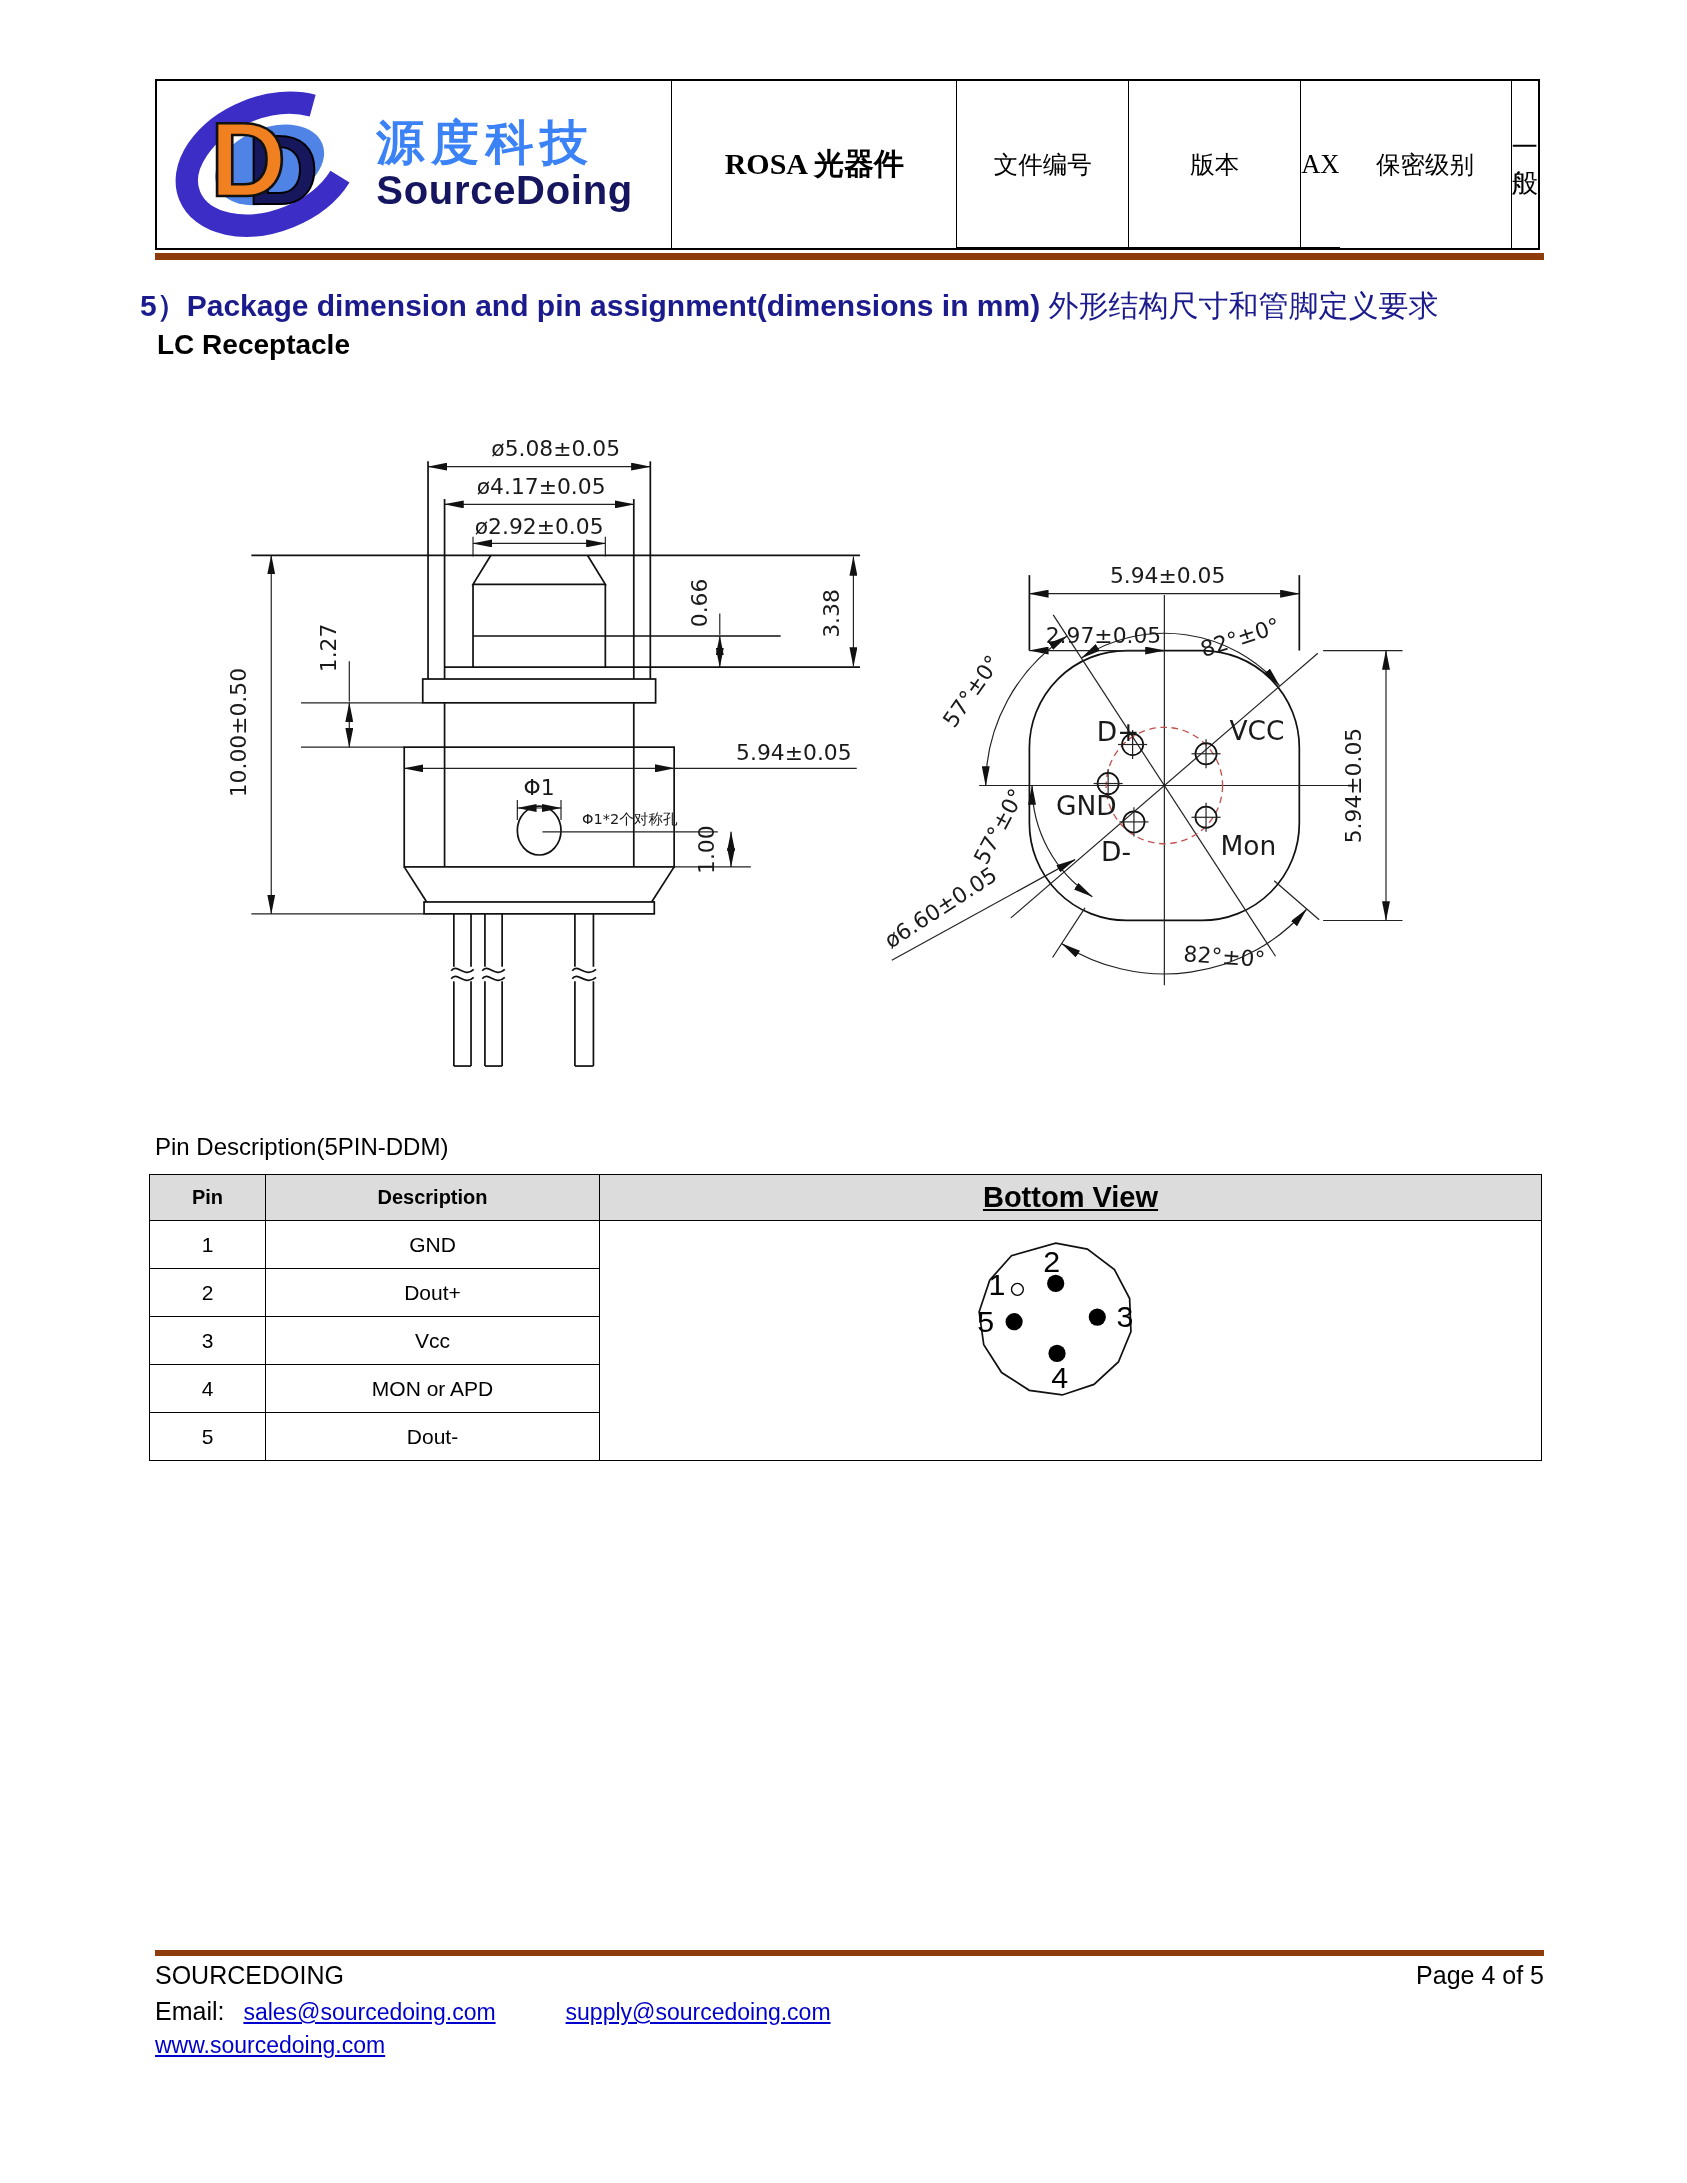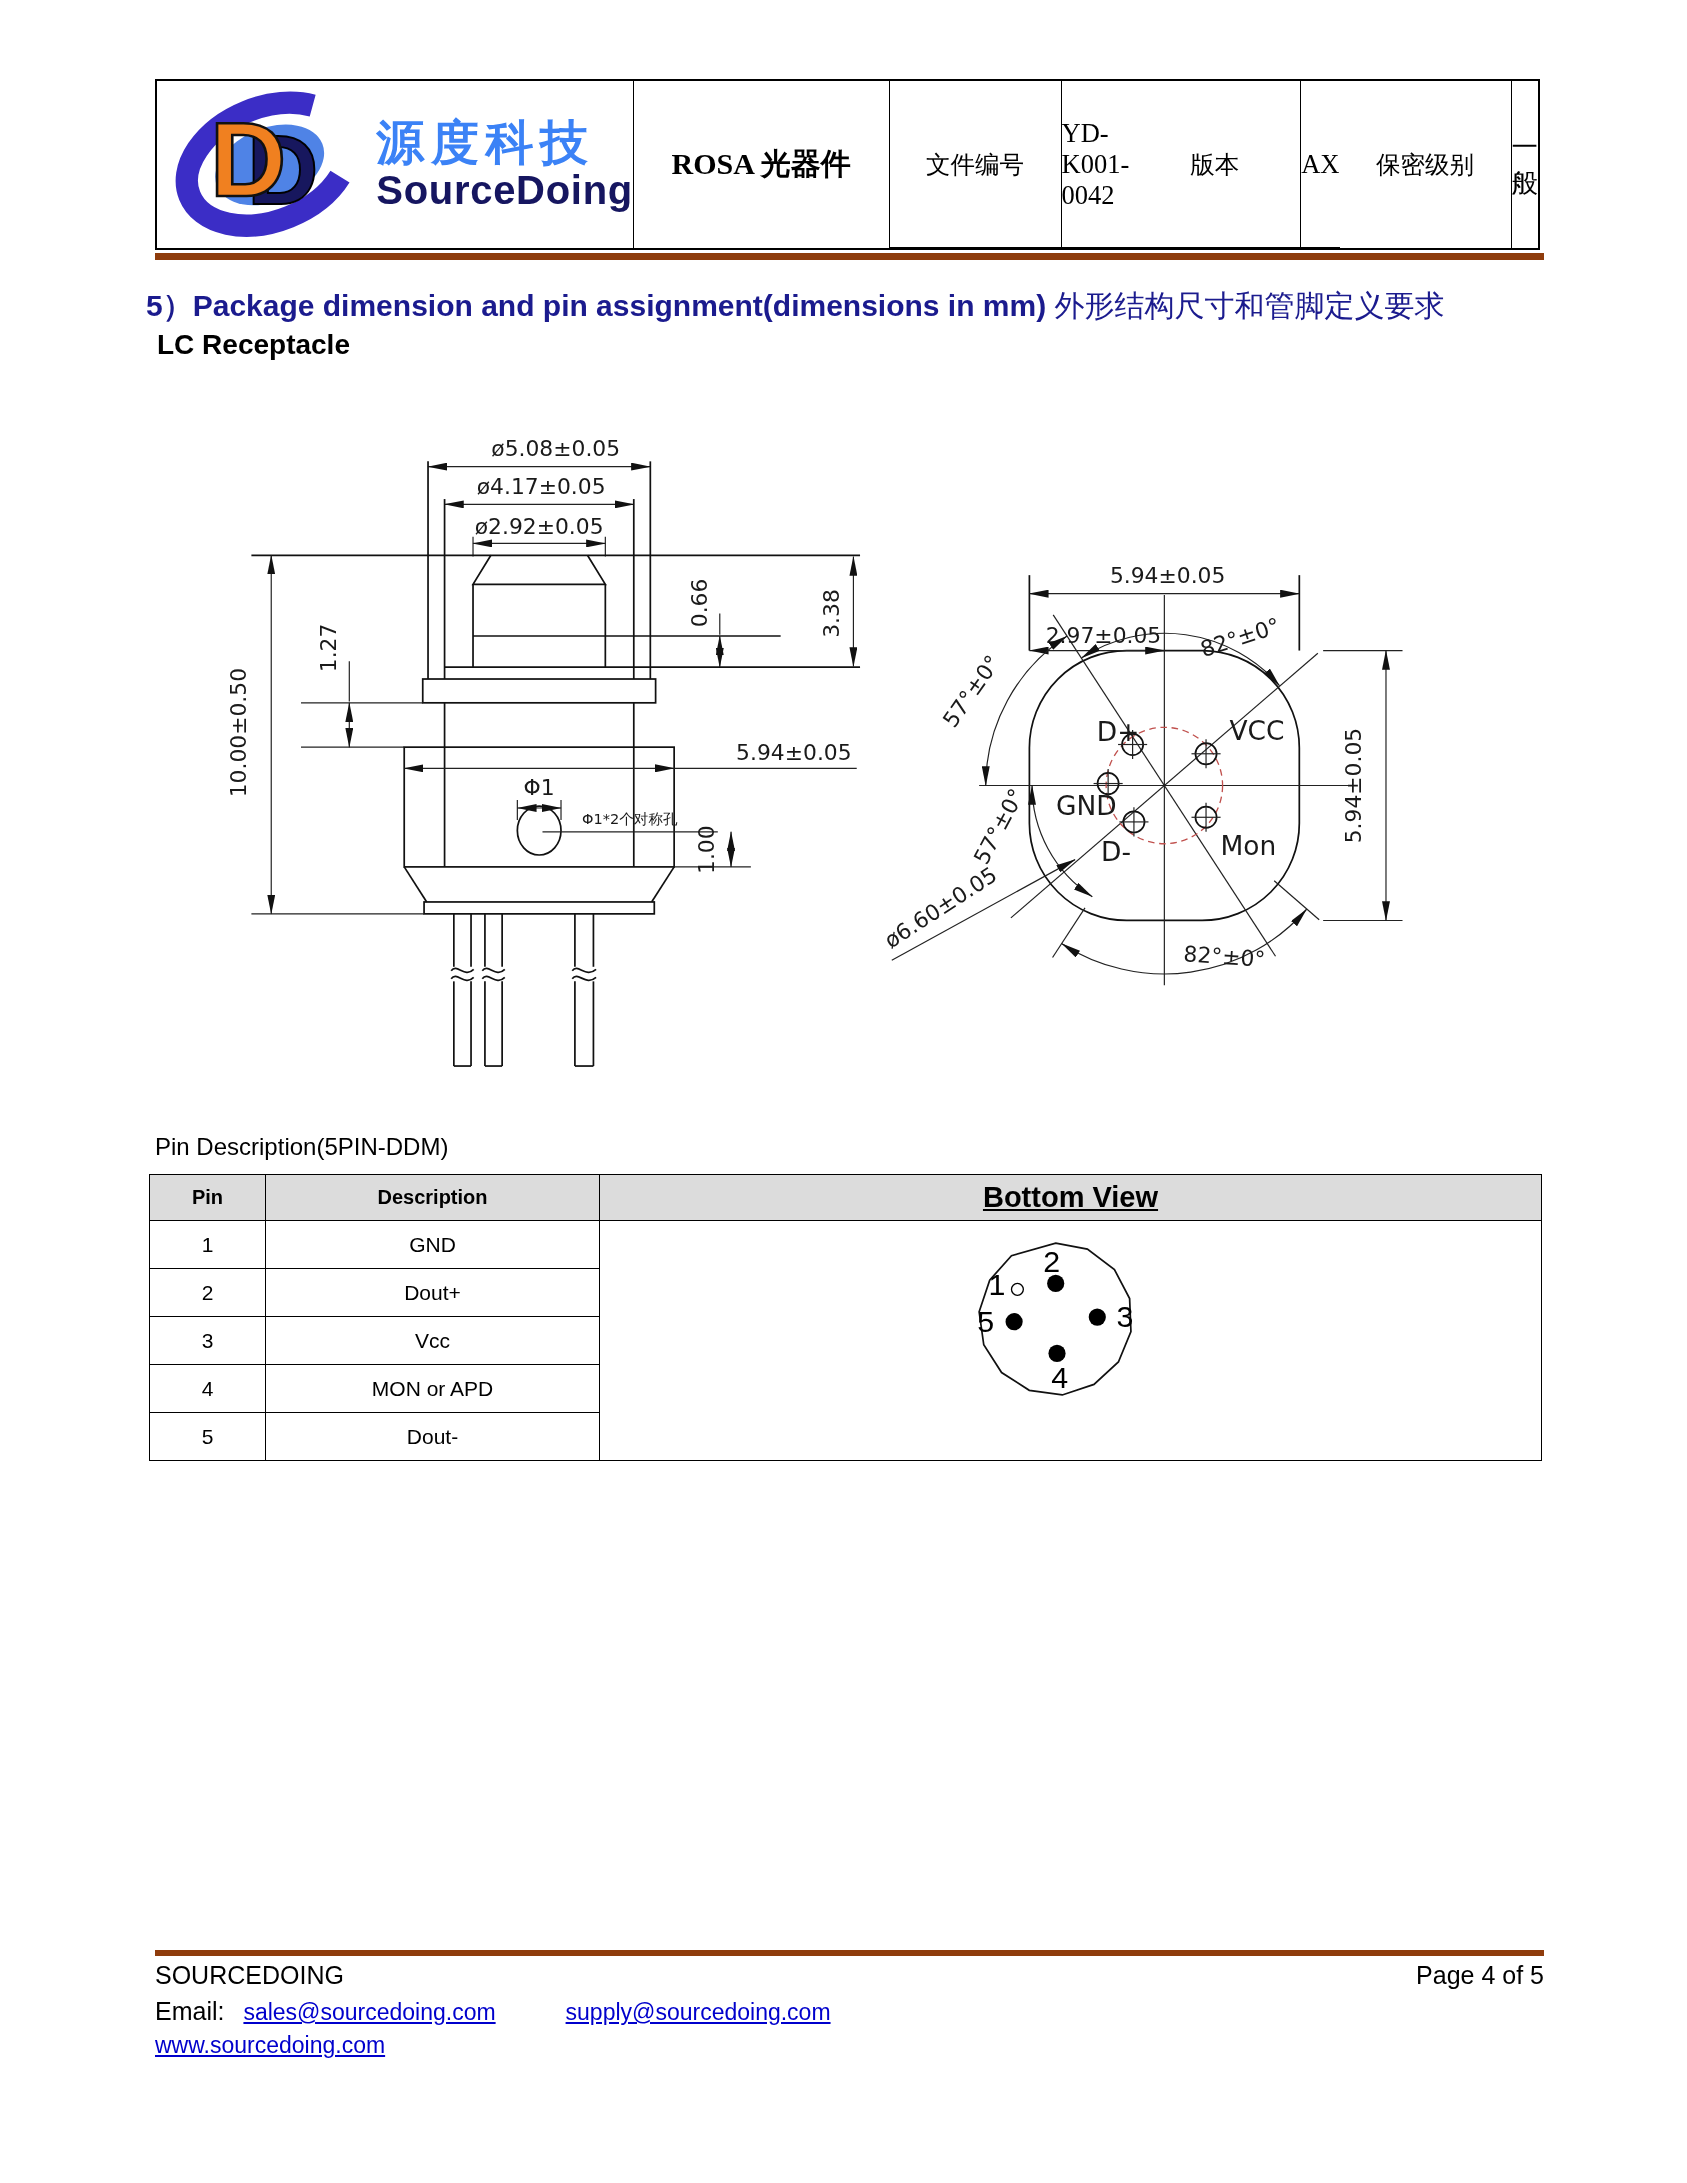--- a/index.html
+++ b/index.html
@@ -21,21 +21,21 @@
   .info-row{flex:1;display:flex;border-bottom:1.3px solid #000;}
   .info-row:last-child{border-bottom:none;}
   .info-label{width:171px;border-right:1.3px solid #000;display:flex;align-items:center;justify-content:center;
     font-family:"Liberation Serif",serif;font-size:24.5px;}
   .info-value{flex:1;display:flex;align-items:center;justify-content:center;
     font-family:"Liberation Serif",serif;font-size:26.5px;}
 
   #top-rule{left:155px;top:253px;width:1389px;height:7.3px;background:#8f3c0c;}
 
   
-  #sec-heading{left:146px;top:286px;width:1456px;font-size:30px;font-weight:bold;color:#1b1b8e;white-space:nowrap;}
+  #sec-heading{left:140px;top:286px;width:1456px;font-size:30px;font-weight:bold;color:#1b1b8e;white-space:nowrap;}
   #sec-heading .cn{font-weight:normal;}
   #sub-heading{left:157px;top:329px;font-size:28px;font-weight:bold;color:#000;}
 
   
   #main-drawing{left:0;top:370px;}
   .oline{stroke:#111;stroke-width:2.6;fill:none;}
   .dline{stroke:#222;stroke-width:1.8;fill:none;}
   .dimtext{font-family:"DejaVu Sans",sans-serif;font-size:33px;fill:#1a1a1a;}
   .dimsmall{font-family:"DejaVu Sans",sans-serif;font-size:22px;fill:#1a1a1a;}
   .padtext{font-family:"DejaVu Sans",sans-serif;font-size:40px;fill:#1a1a1a;}
@@ -78,21 +78,20 @@
       <div id="logo-cn">源度科技</div>
       <div id="logo-en">SourceDoing</div>
     </div>
   </div>
   <div id="title-cell" class="hcell">
     <div id="doc-title">ROSA 光器件</div>
   </div>
   <div id="info-cell" class="hcell">
     <div class="info-row">
       <div class="info-label">文件编号</div>
-      <div class="info-value">YD-K001-0042</div>
     </div>
     <div class="info-row">
       <div class="info-label">版本</div>
       <div class="info-value">AX</div>
     </div>
     <div class="info-row">
       <div class="info-label">保密级别</div>
       <div class="info-value">一般</div>
     </div>
   </div>

